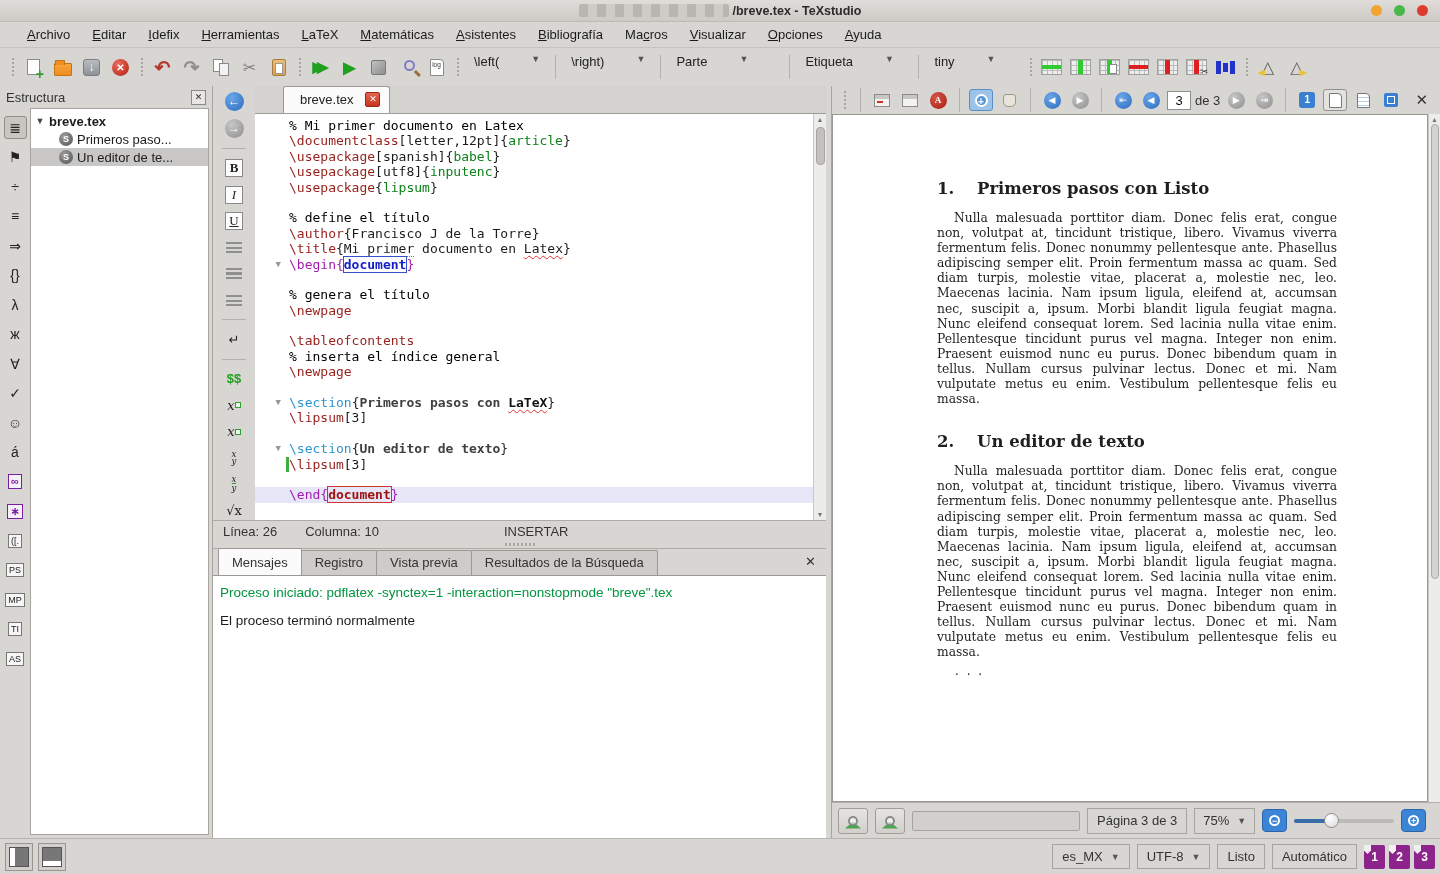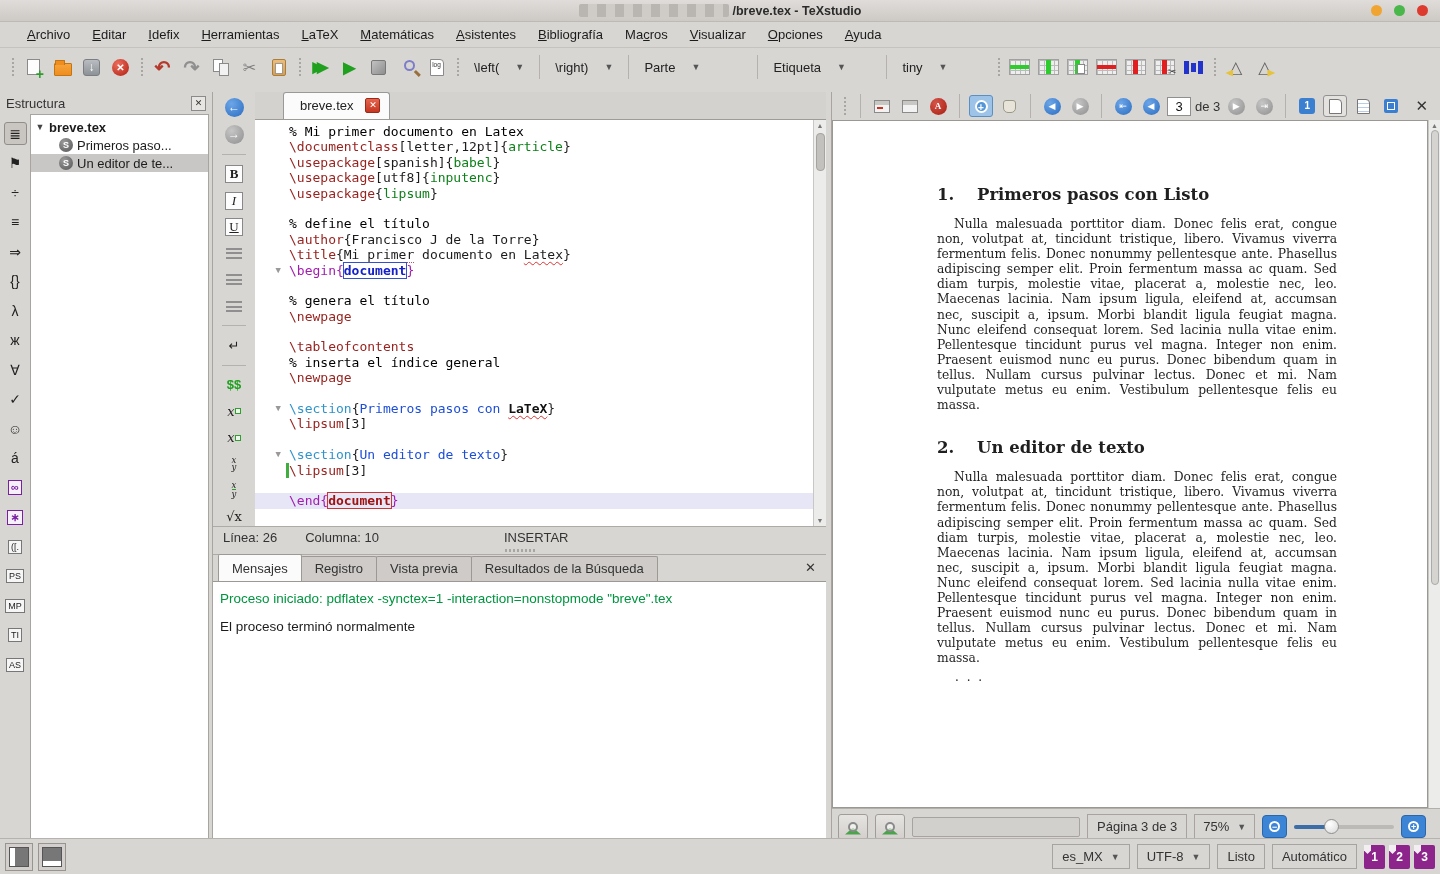--- a/index.html
+++ b/index.html
@@ -13,21 +13,21 @@
   .win-dots{position:absolute;right:12px;top:5px;display:flex;gap:12px}
   .dot{width:11px;height:11px;border-radius:50%}
   
   .menubar{height:26px;display:flex;align-items:center;padding-left:16px;border-bottom:1px solid #c6c3bf;background:#d8d6d3}
   .menu-item{padding:3px 11px;color:#1c1c1c}
   
   .toolbar{height:38px;display:flex;align-items:center;padding:0 6px;background:#d8d6d3}
   .grip{width:7px;height:18px;margin:0 3px;background:repeating-linear-gradient(#a9a6a2 0 2px,transparent 2px 4px);background-size:2px 100%;background-repeat:no-repeat;background-position:center}
   .tbtn{width:29px;height:29px;display:flex;align-items:center;justify-content:center;border-radius:3px}
   .vsep{width:1px;height:24px;background:#b4b1ae;margin:0 5px}
-  .combo{display:flex;align-items:center;padding:0 10px;gap:16px;color:#222;height:26px}
+  .combo{display:flex;align-items:flex-start;padding:0 10px;gap:32px;color:#222;height:26px}
   .caret{font-size:9px;color:#555}
   
   .i-sheet{width:13px;height:16px;background:#fdfdfd;border:1px solid #8a8a8a;position:relative}
   .i-plus{position:absolute;right:-5px;bottom:-6px;color:#2f9b2f;font-weight:bold;font-size:14px;line-height:12px;font-style:normal}
   .i-folder{width:18px;height:13px;background:linear-gradient(#f6a43c,#ef8d1e);border:1px solid #c57414;border-radius:1px;position:relative;margin-top:4px}
   .i-folder:before{content:"";position:absolute;top:-4px;left:0;width:8px;height:4px;background:#ef8d1e;border:1px solid #c57414;border-bottom:none;border-radius:1px 1px 0 0}
   .i-save{width:17px;height:17px;background:linear-gradient(#b9bdc1,#8d9296);border:1px solid #7a7e82;border-radius:3px;color:#fff;font-weight:bold;font-size:12px;line-height:15px;text-align:center}
   .i-closec{width:17px;height:17px;border-radius:50%;background:radial-gradient(circle at 35% 30%,#ec6d5c,#b01e10);color:#fff;font-size:10px;line-height:17px;text-align:center;font-weight:bold}
   .g-undo{color:#b4392b;font-size:19px;font-weight:bold;line-height:1}
   .g-redo{color:#8f8f8f;font-size:19px;font-weight:bold;line-height:1}
@@ -51,21 +51,21 @@
   .green{background:#2ecc2e}.red{background:#e02020}
   .tbl .ov{left:9px;top:4px;width:8px;height:10px;background:#fff;border:1px solid #888}
   .tbl .sc{right:-2px;bottom:-3px;font-size:10px;color:#444;font-style:normal}
   .tblb{width:20px;height:16px;display:flex;gap:2px;align-items:center;justify-content:center}
   .tblb i{width:5px;background:#2233cc;display:block}
   .g-tri{position:relative;font-size:17px;color:#666;line-height:1}
   .g-tri i{position:absolute;width:8px;height:7px;background:#e6c33a;bottom:-1px}
   .g-tri.prev i{left:-4px;clip-path:polygon(100% 0,0 50%,100% 100%)}
   .g-tri.next i{right:-4px;clip-path:polygon(0 0,100% 50%,0 100%)}
   
-  .main{position:absolute;top:92px;left:0;width:1440px;height:752px;display:flex}
+  .main{position:absolute;top:86px;left:0;width:1440px;height:752px;display:flex}
   
   .structure{width:213px;display:flex;flex-direction:column;background:#d8d6d3;border-right:1px solid #a8a5a1}
   .s-head{height:22px;display:flex;align-items:center;padding:0 6px;color:#333}
   .s-close{margin-left:auto;width:15px;height:15px;border:1px solid #8a8a8a;background:#e8e6e3;font-size:9px;line-height:13px;text-align:center;color:#333}
   .s-body{flex:1;display:flex;min-height:0}
   .strip{width:30px;display:flex;flex-direction:column;align-items:center;padding-top:8px;gap:6.5px}
   .strip-btn{width:23px;height:23px;display:flex;align-items:center;justify-content:center;font-size:14px;color:#222;border-radius:3px}
   .strip-btn.sel{background:#c9c5c1;border:1px solid #918e8a}
   .strip-btn .bx{border:1px solid #777;background:#f6f6f6;font-size:9px;padding:1px 2px;line-height:10px;color:#222}
   .strip-btn .pur{border:1px solid #7a1fa2;color:#7a1fa2;background:#f6f0fa;font-size:11px;padding:0 2px;line-height:13px;font-weight:bold}
@@ -104,21 +104,21 @@
   .cmar{width:34px;position:relative;flex:none}
   .cmar .fold{position:absolute;right:8px;top:2px;font-size:9px;color:#999}
   .cmar .chg{position:absolute;right:0;top:0;bottom:0;width:3px;background:#3fae3f}
   .cline{flex:1;line-height:15.4px}
   .seg-c{color:#000000}
   .seg-k{color:#98231f}
   .seg-t{color:#1c1c1c}
   .seg-g{color:#0e801a}
   .seg-b{color:#a21caf}
   .seg-s{color:#2f93cc}
-  .seg-B{color:#1d4ed8;font-weight:normal}
+  .seg-B{color:#404040;font-weight:bold}
   .seg-sp{color:#1c1c1c;text-decoration:underline wavy #d33 1px;text-underline-offset:2px}
   .seg-Bsp{color:#111;font-weight:bold;text-decoration:underline wavy #d33 1px;text-underline-offset:2px}
   .seg-gr{color:#1c1c1c;border-bottom:1px dotted #b55}
   .seg-envb{color:#1520c8;font-weight:bold;box-shadow:0 0 0 1px #3550cc}
   .seg-envr{color:#a01212;font-weight:bold;box-shadow:0 0 0 1px #cc3333}
   .vsb{width:13px;background:#ececea;border-left:1px solid #c9c7c4;display:flex;flex-direction:column;align-items:center;flex:none}
   .vsb .ar{font-size:7px;color:#777;padding:2px 0}
   .vsb .thumb{width:9px;height:38px;background:#c3c1be;border:1px solid #a6a3a0;border-radius:4px;margin-top:2px}
   .vsb .sp{flex:1}
   .statusline{height:21px;background:#d8d6d3;border-top:1px solid #aeaba7;display:flex;align-items:center;padding-left:10px;color:#333}

